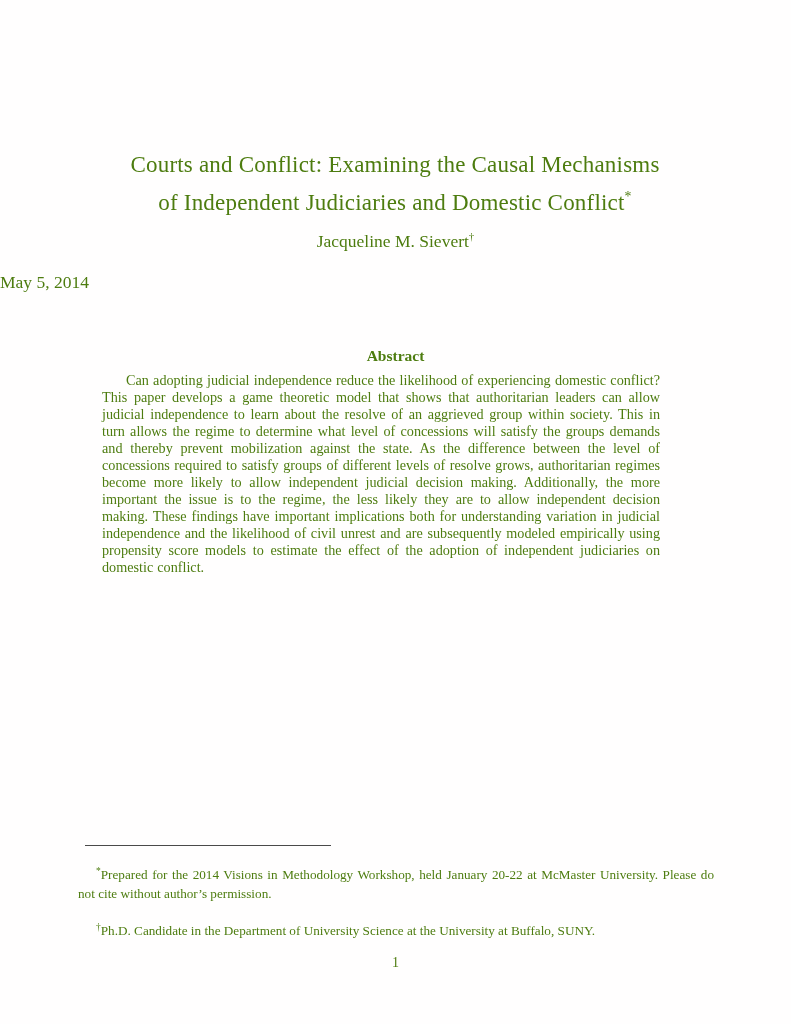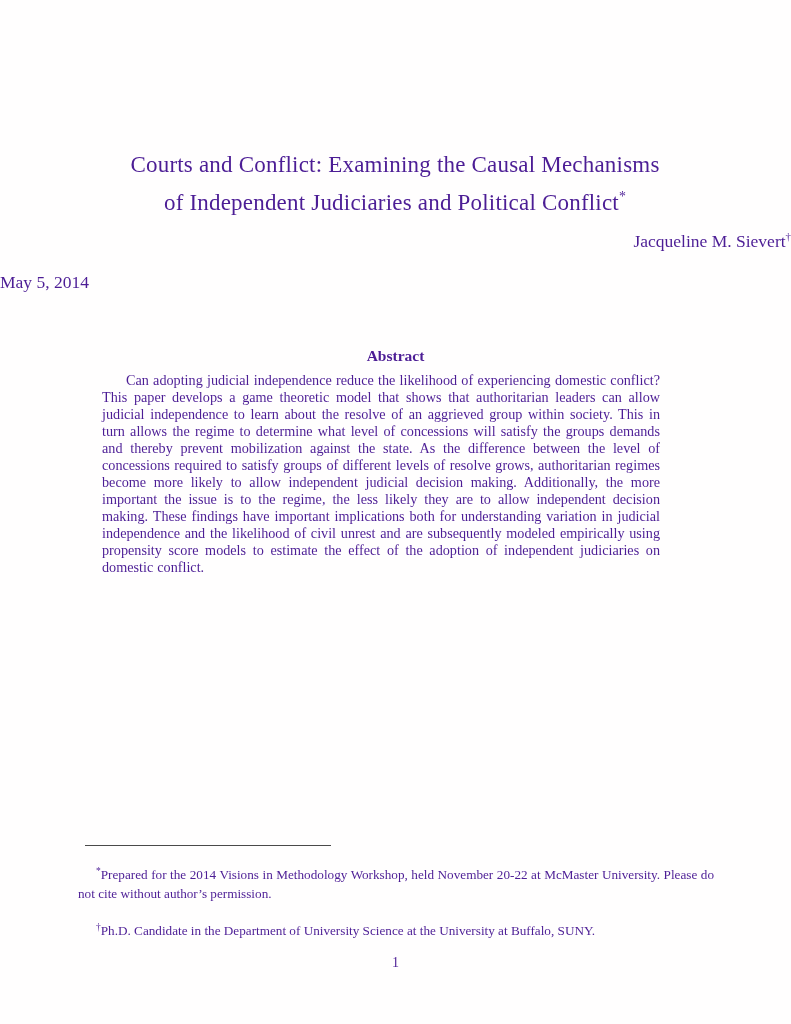--- a/index.html
+++ b/index.html
@@ -6,21 +6,21 @@
     margin: 0;
     padding: 0;
     background: #ffffff;
   }
   .page {
     position: relative;
     width: 791px;
     height: 1024px;
     background: #fffefe;
     font-family: "Liberation Serif", "DejaVu Serif", serif;
-    color: #4c1d95;
+    color: #4d7c0f;
     overflow: hidden;
   }
   .title-block {
     position: absolute;
     top: 146px;
     left: 45px;
     width: 700px;
     text-align: center;
     font-size: 23px;
     line-height: 38px;
@@ -28,21 +28,21 @@
   }
   .title-block sup {
     font-size: 60%;
     line-height: 0;
   }
   .author-line {
     position: absolute;
     top: 231px;
     left: 0;
     width: 791px;
-    text-align: right;
+    text-align: center;
     font-size: 17.5px;
   }
   .author-line sup {
     font-size: 62%;
     line-height: 0;
   }
   .date-line {
     position: absolute;
     top: 272px;
     left: 0;
@@ -102,37 +102,37 @@
     font-size: 14px;
   }
 </style>
 </head>
 <body>
 
 <div class="page">
 
   <div class="title-block">
     <span>Courts and Conflict: Examining the Causal Mechanisms</span><br>
-    <span>of Independent Judiciaries and Political Conflict</span><sup>*</sup>
+    <span>of Independent Judiciaries and Domestic Conflict</span><sup>*</sup>
   </div>
 
   <div class="author-line">
     <span>Jacqueline M. Sievert</span><sup>†</sup>
   </div>
 
   <div class="date-line">May 5, 2014</div>
 
   <div class="abstract-heading">Abstract</div>
 
   <div class="abstract-body">Can adopting judicial independence reduce the likelihood of experiencing domestic conflict? This paper develops a game theoretic model that shows that authoritarian leaders can allow judicial independence to learn about the resolve of an aggrieved group within society. This in turn allows the regime to determine what level of concessions will satisfy the groups demands and thereby prevent mobilization against the state. As the difference between the level of concessions required to satisfy groups of different levels of resolve grows, authoritarian regimes become more likely to allow independent judicial decision making. Additionally, the more important the issue is to the regime, the less likely they are to allow independent decision making. These findings have important implications both for understanding variation in judicial independence and the likelihood of civil unrest and are subsequently modeled empirically using propensity score models to estimate the effect of the adoption of independent judiciaries on domestic conflict.</div>
 
   <div class="footnote-rule"></div>
 
   <div class="footnote fn-1">
-    <sup>*</sup><span>Prepared for the 2014 Visions in Methodology Workshop, held November 20-22 at McMaster University. Please do not cite without author’s permission.</span>
+    <sup>*</sup><span>Prepared for the 2014 Visions in Methodology Workshop, held January 20-22 at McMaster University. Please do not cite without author’s permission.</span>
   </div>
 
   <div class="footnote fn-2">
     <sup>†</sup><span>Ph.D. Candidate in the Department of University Science at the University at Buffalo, SUNY.</span>
   </div>
 
   <div class="page-number">1</div>
 
 </div>
 

